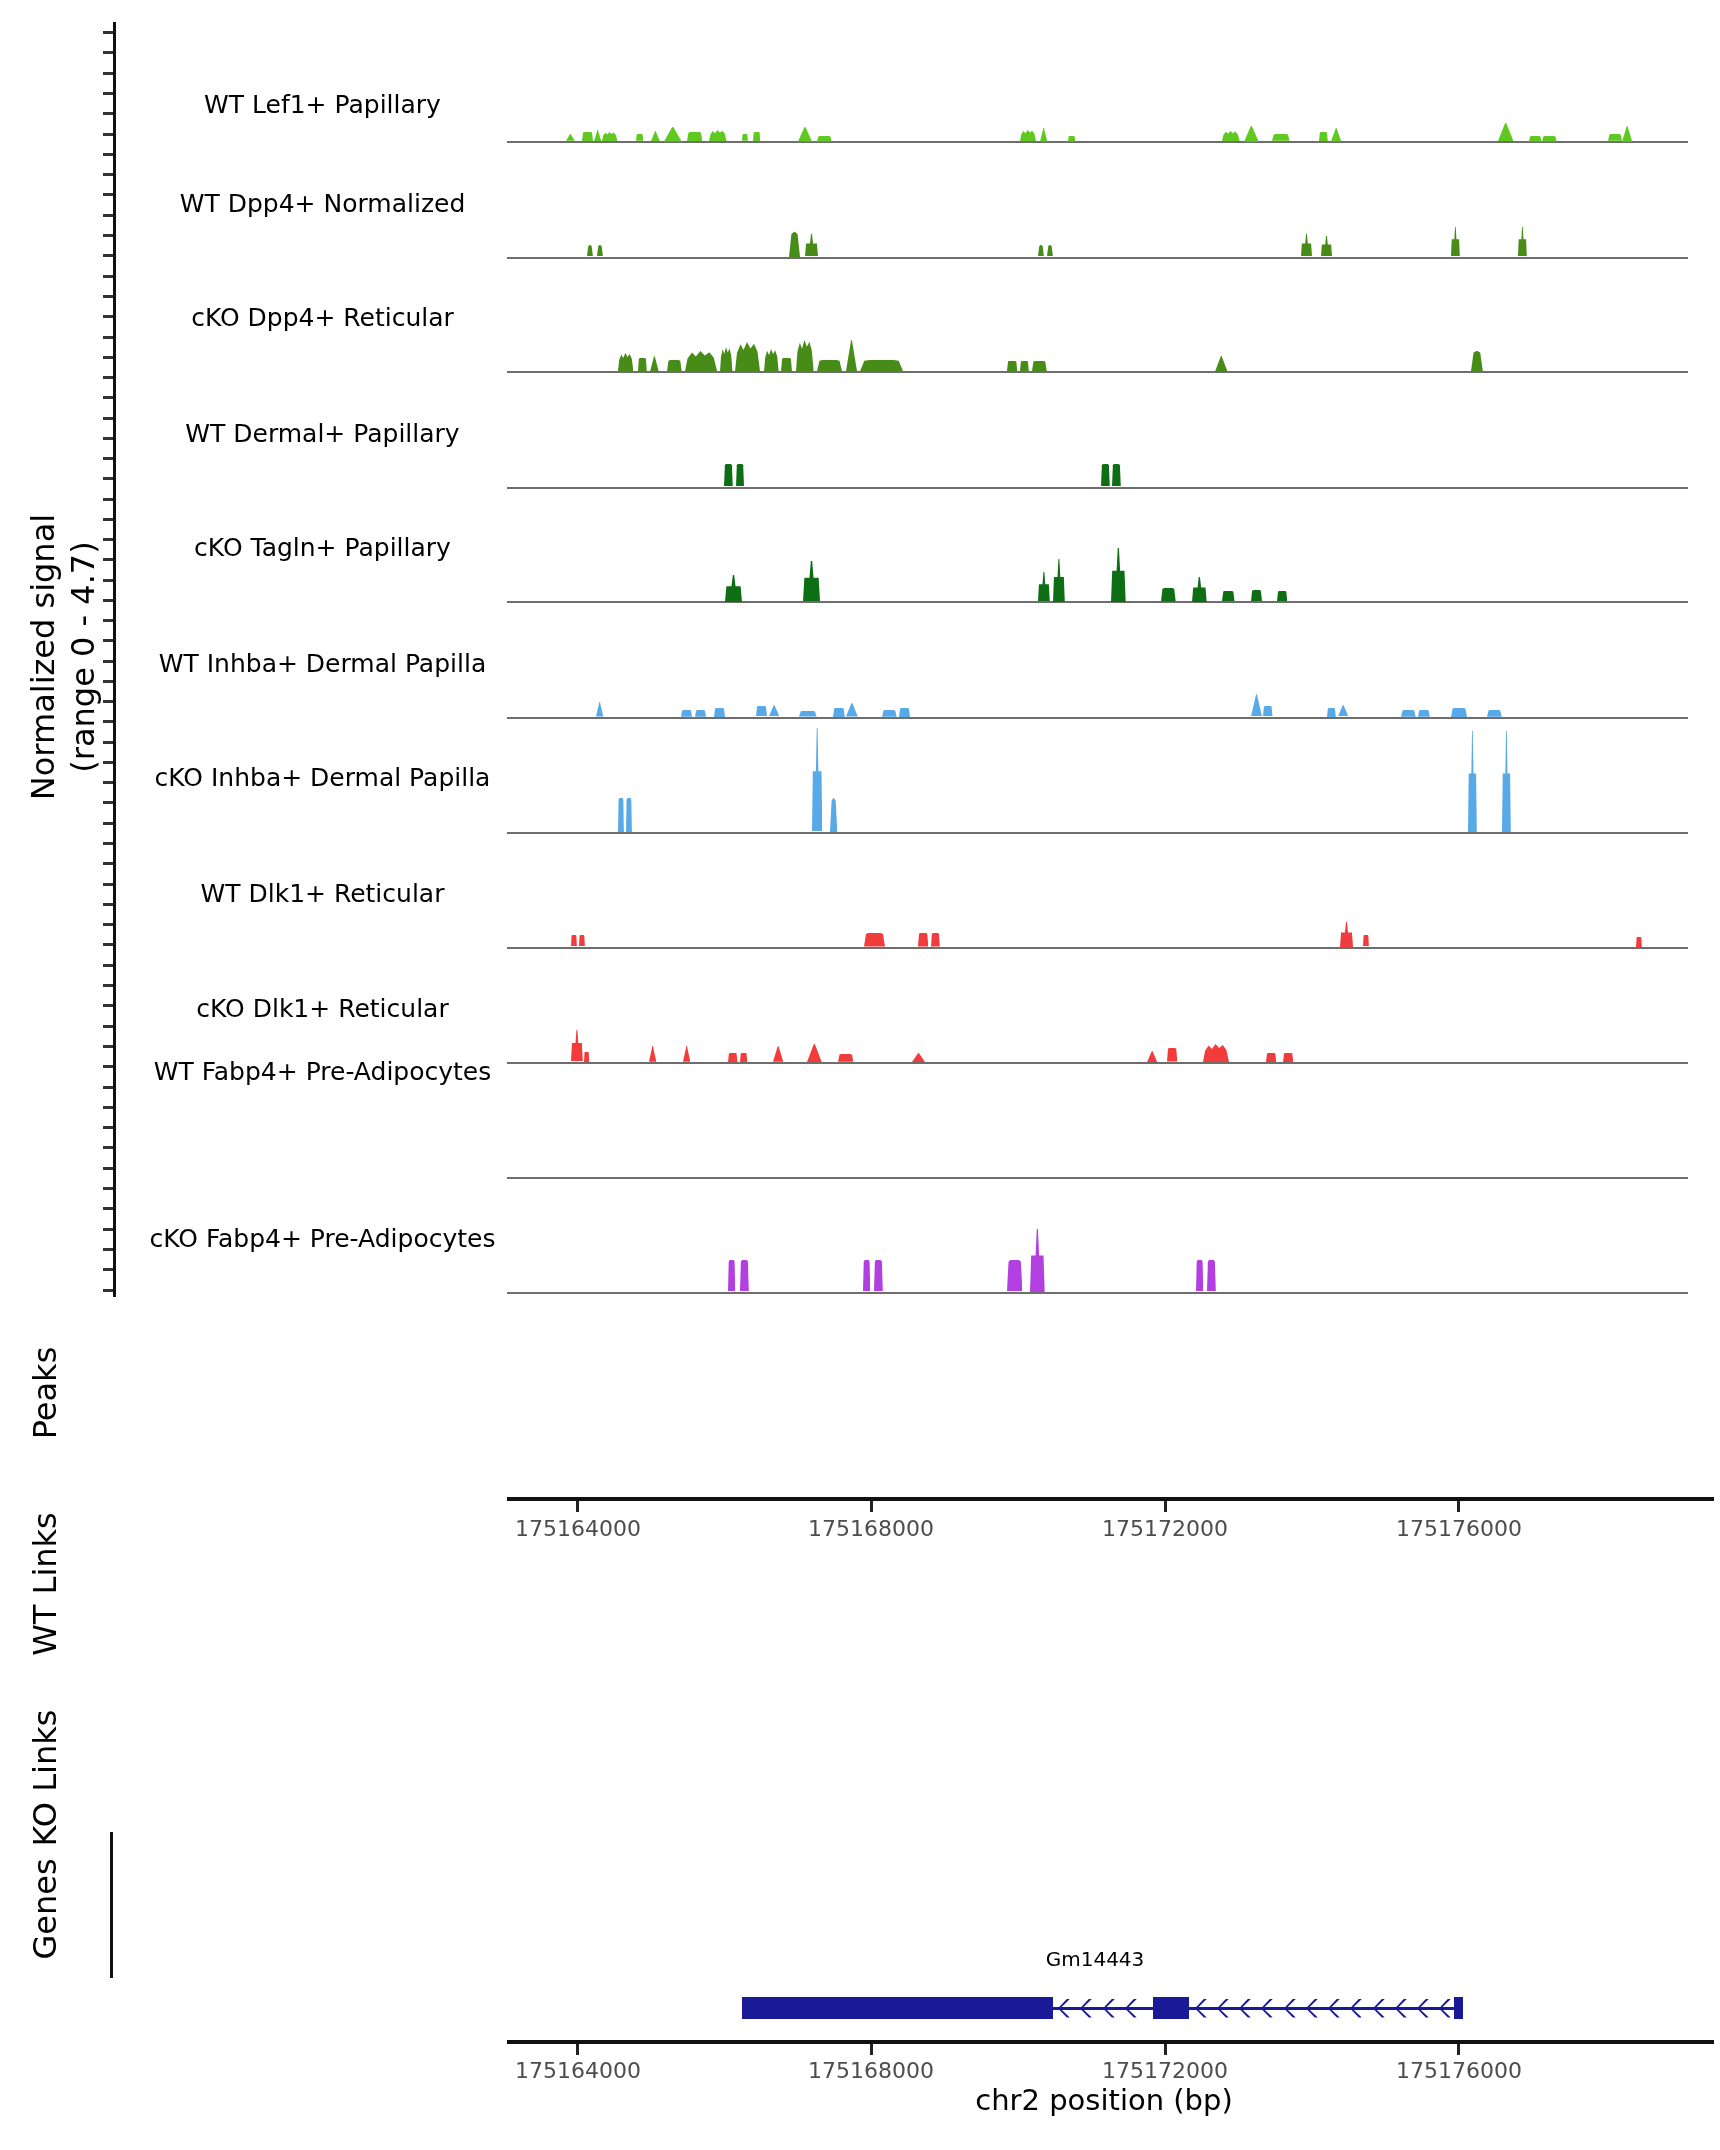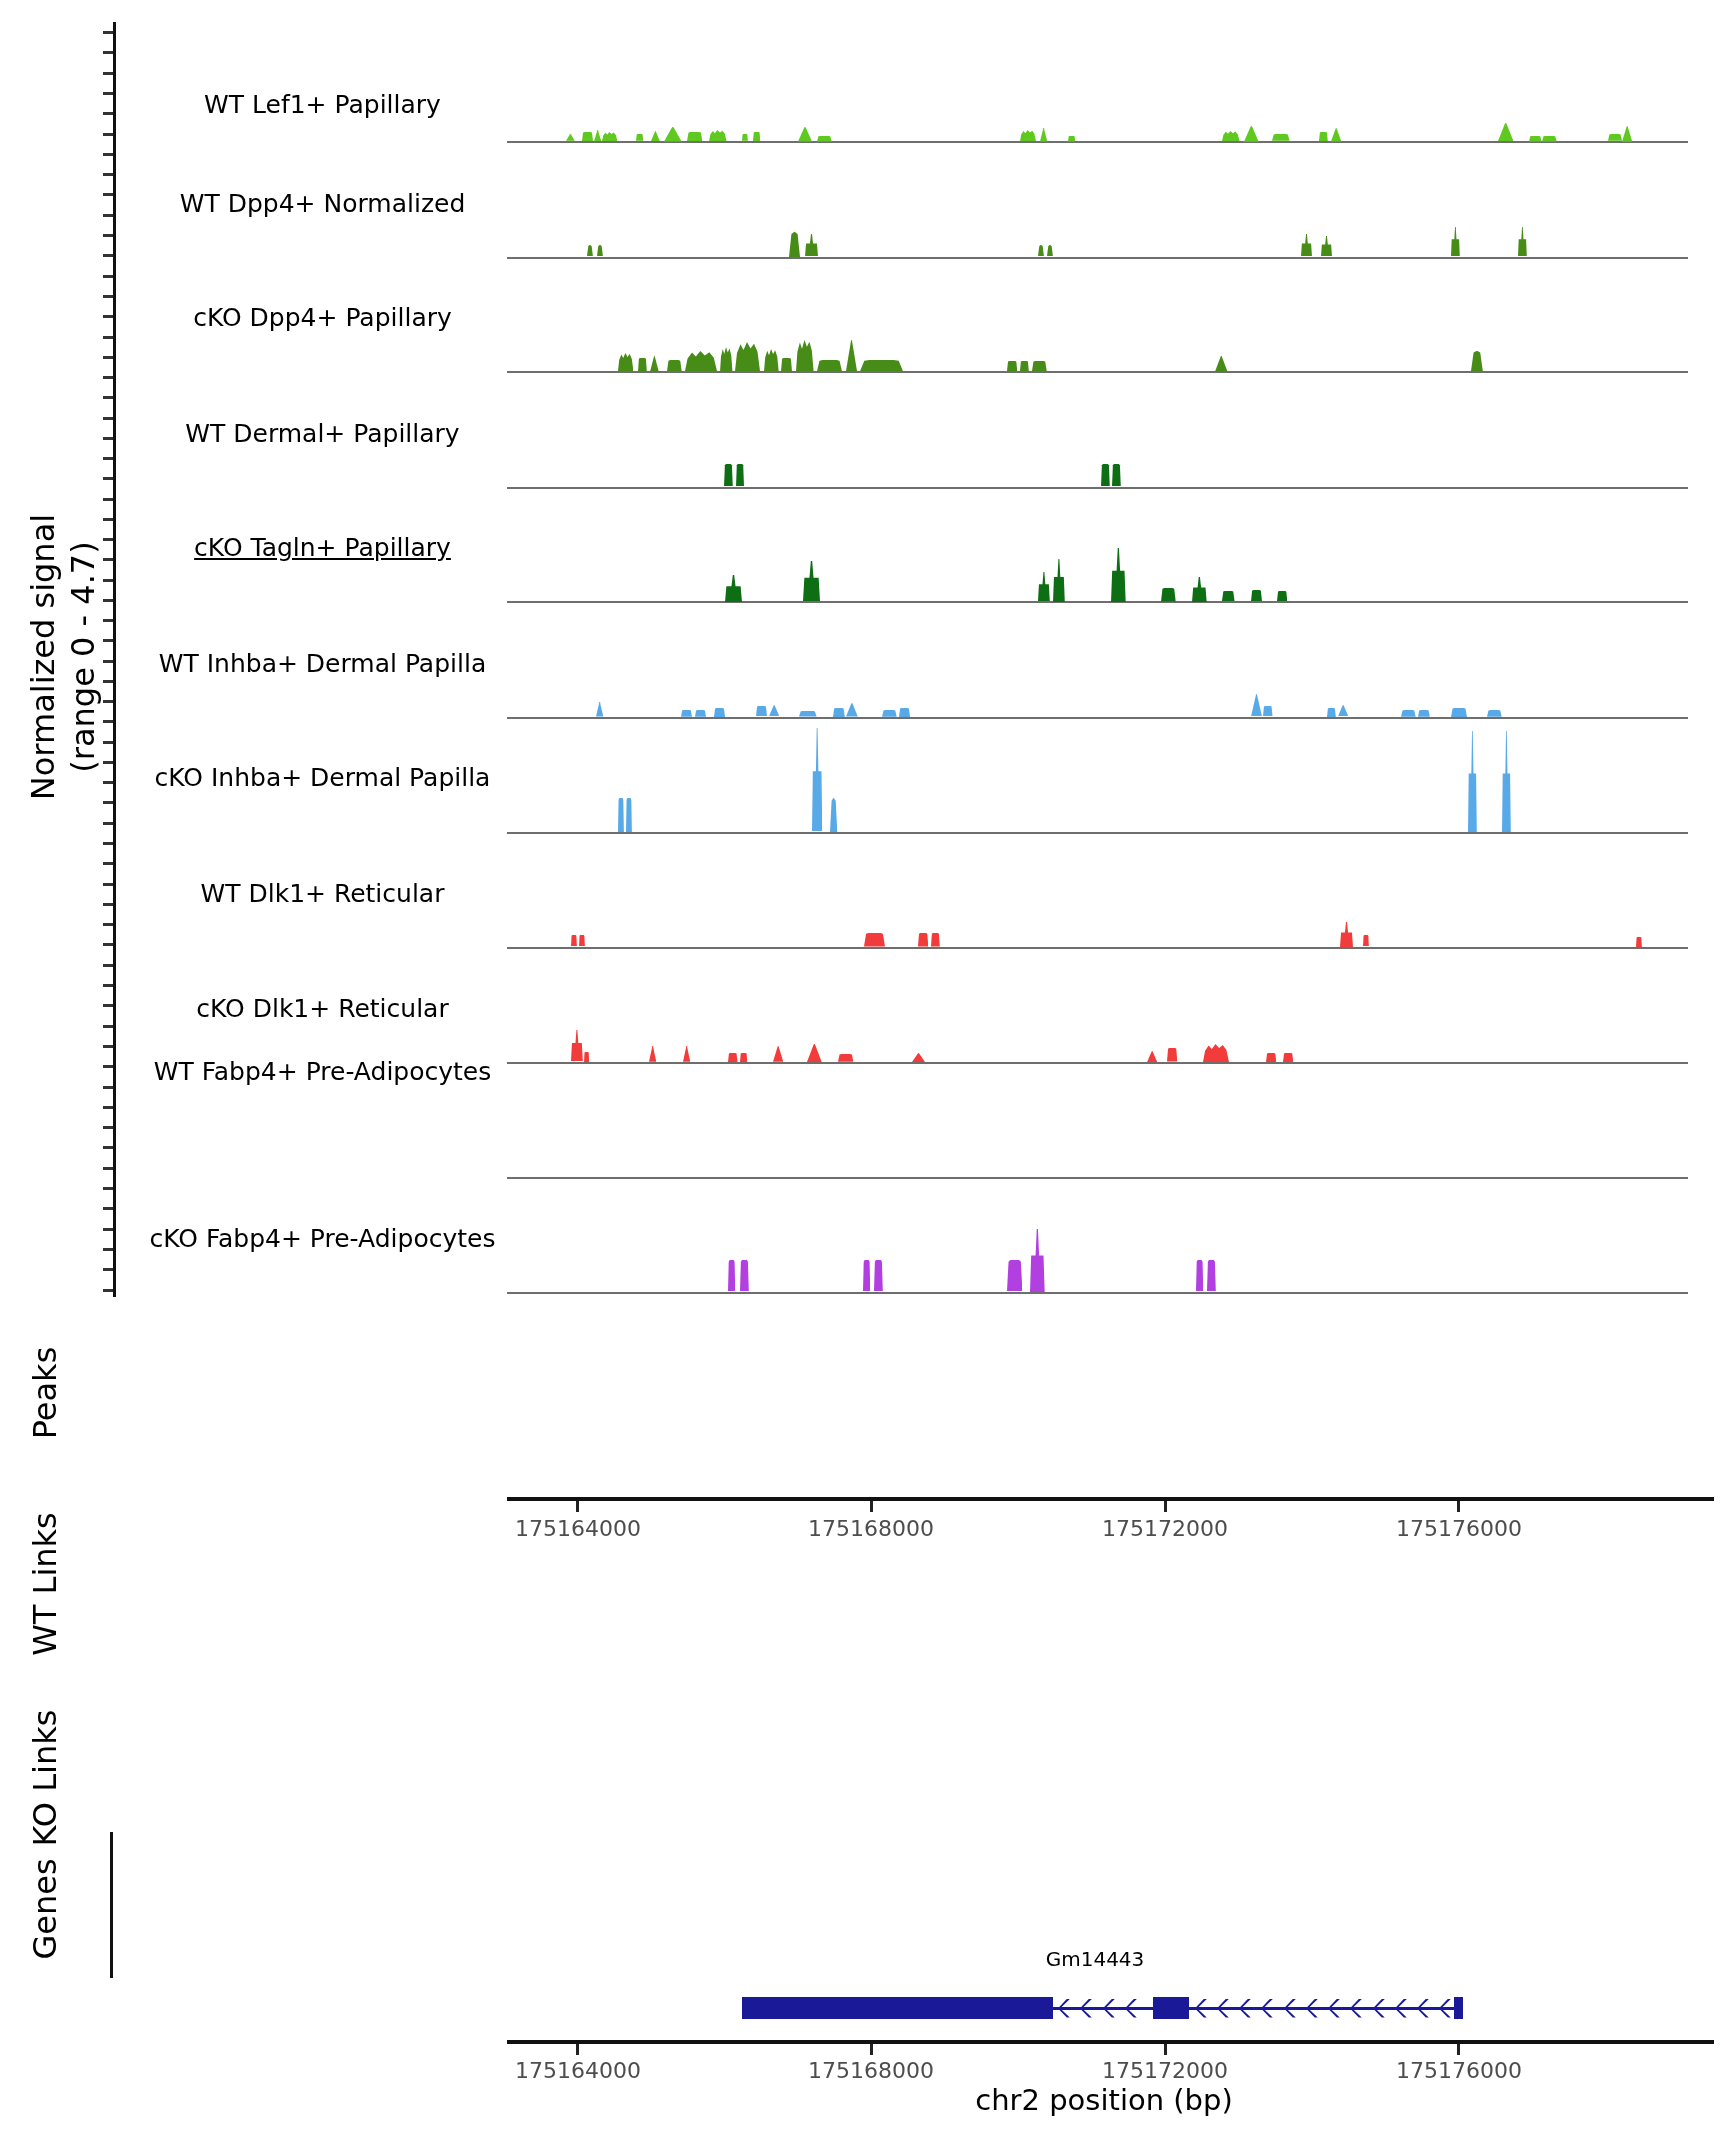--- a/index.html
+++ b/index.html
@@ -155,21 +155,21 @@
         <div class="peak shape-p" style="left:789px;top:232px;width:11px;height:25px;background:#478c17;"></div>
         <div class="peak shape-n" style="left:805px;top:234px;width:13px;height:22.4px;background:#478c17;"></div>
         <div class="peak shape-p" style="left:1038px;top:245px;width:5.9px;height:11.2px;background:#478c17;"></div>
         <div class="peak shape-p" style="left:1047px;top:245px;width:5.9px;height:11.2px;background:#478c17;"></div>
         <div class="peak shape-n" style="left:1301px;top:234px;width:11px;height:22.4px;background:#478c17;"></div>
         <div class="peak shape-n" style="left:1321px;top:236px;width:11px;height:20px;background:#478c17;"></div>
         <div class="peak shape-n" style="left:1451px;top:227px;width:8.8px;height:29px;background:#478c17;"></div>
         <div class="peak shape-n" style="left:1518px;top:227px;width:8.8px;height:29px;background:#478c17;"></div>
       </div>
       <div style="">
-        <div class="tracklabel" style="top:303px;">cKO Dpp4+ Papillary</div>
+        <div class="tracklabel" style="top:303px;">cKO Dpp4+ Reticular</div>
         <div class="baseline" style="left:507px;top:371px;width:1181px;"></div>
         <div class="peak shape-m" style="left:618px;top:353px;width:15.4px;height:18px;background:#478c17;"></div>
         <div class="peak shape-r" style="left:638px;top:358px;width:8.8px;height:13.5px;background:#478c17;"></div>
         <div class="peak shape-t" style="left:650px;top:356px;width:8.8px;height:15.7px;background:#478c17;"></div>
         <div class="peak shape-r" style="left:667px;top:360px;width:14.7px;height:11.2px;background:#478c17;"></div>
         <div class="peak shape-m" style="left:685px;top:351px;width:32px;height:20px;background:#478c17;"></div>
         <div class="peak shape-m" style="left:720px;top:347px;width:12.5px;height:25px;background:#478c17;"></div>
         <div class="peak shape-m" style="left:735px;top:342px;width:25px;height:29px;background:#478c17;"></div>
         <div class="peak shape-m" style="left:764px;top:349px;width:14.7px;height:22.4px;background:#478c17;"></div>
         <div class="peak shape-r" style="left:781px;top:358px;width:11px;height:13.5px;background:#478c17;"></div>
@@ -185,21 +185,21 @@
       </div>
       <div style="">
         <div class="tracklabel" style="top:419px;">WT Dermal+ Papillary</div>
         <div class="baseline" style="left:507px;top:487px;width:1181px;"></div>
         <div class="peak shape-r" style="left:724px;top:464px;width:8.8px;height:22.4px;background:#0e6e14;"></div>
         <div class="peak shape-r" style="left:736px;top:464px;width:8px;height:22.4px;background:#0e6e14;"></div>
         <div class="peak shape-r" style="left:1101px;top:464px;width:8.8px;height:22.4px;background:#0e6e14;"></div>
         <div class="peak shape-r" style="left:1112px;top:464px;width:8.8px;height:22.4px;background:#0e6e14;"></div>
       </div>
       <div style="">
-        <div class="tracklabel" style="top:533px;text-decoration:underline;">cKO Tagln+ Papillary</div>
+        <div class="tracklabel" style="top:533px;">cKO Tagln+ Papillary</div>
         <div class="baseline" style="left:507px;top:601px;width:1181px;"></div>
         <div class="peak shape-n" style="left:725px;top:575px;width:17px;height:27px;background:#0e6e14;"></div>
         <div class="peak shape-n" style="left:803px;top:561px;width:17px;height:40px;background:#0e6e14;"></div>
         <div class="peak shape-n" style="left:1038px;top:572px;width:11.8px;height:29px;background:#0e6e14;"></div>
         <div class="peak shape-n" style="left:1053px;top:559px;width:11.8px;height:43px;background:#0e6e14;"></div>
         <div class="peak shape-n" style="left:1111px;top:548px;width:14.7px;height:54px;background:#0e6e14;"></div>
         <div class="peak shape-r" style="left:1161px;top:588px;width:14.7px;height:13.5px;background:#0e6e14;"></div>
         <div class="peak shape-n" style="left:1192px;top:577px;width:14.7px;height:25px;background:#0e6e14;"></div>
         <div class="peak shape-r" style="left:1222px;top:591px;width:12.5px;height:10px;background:#0e6e14;"></div>
         <div class="peak shape-r" style="left:1251px;top:590px;width:11px;height:11.2px;background:#0e6e14;"></div>

